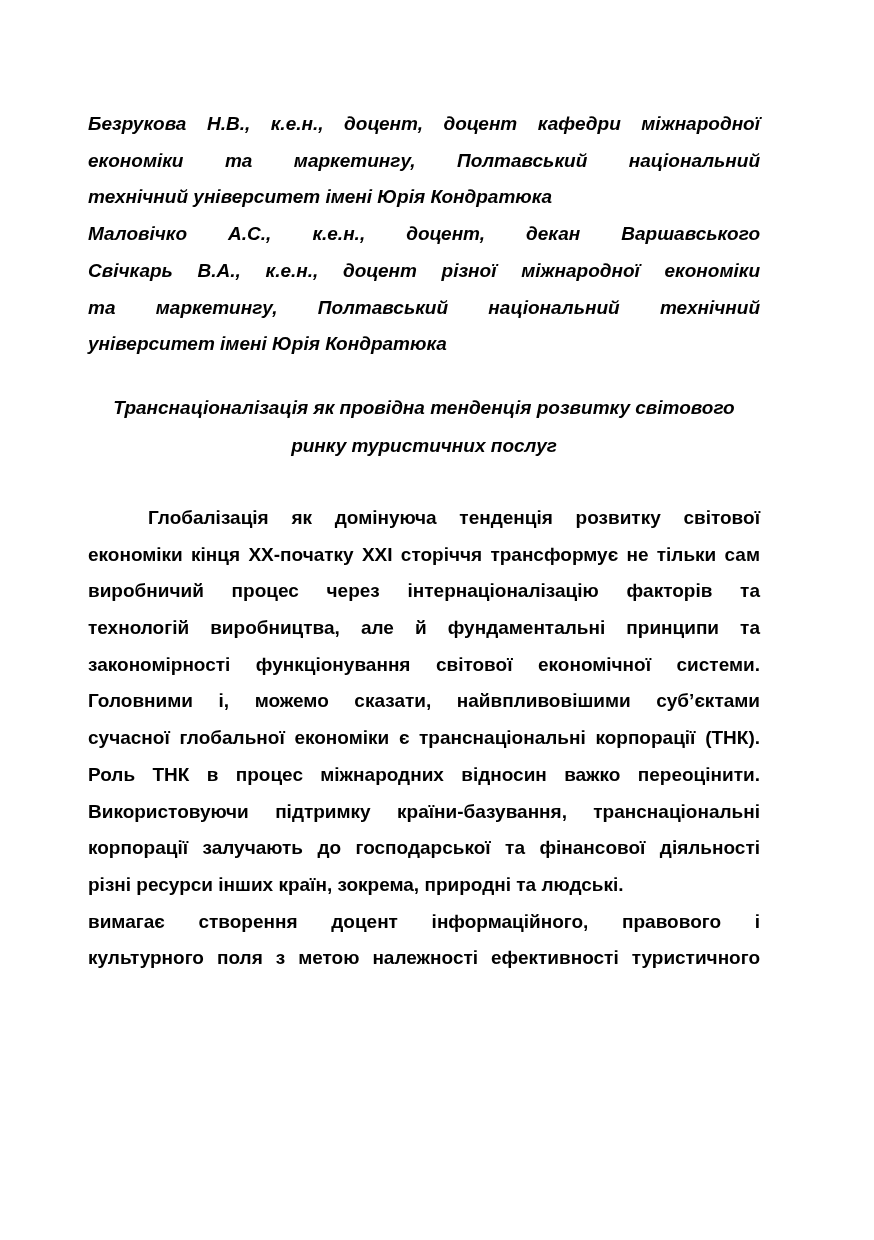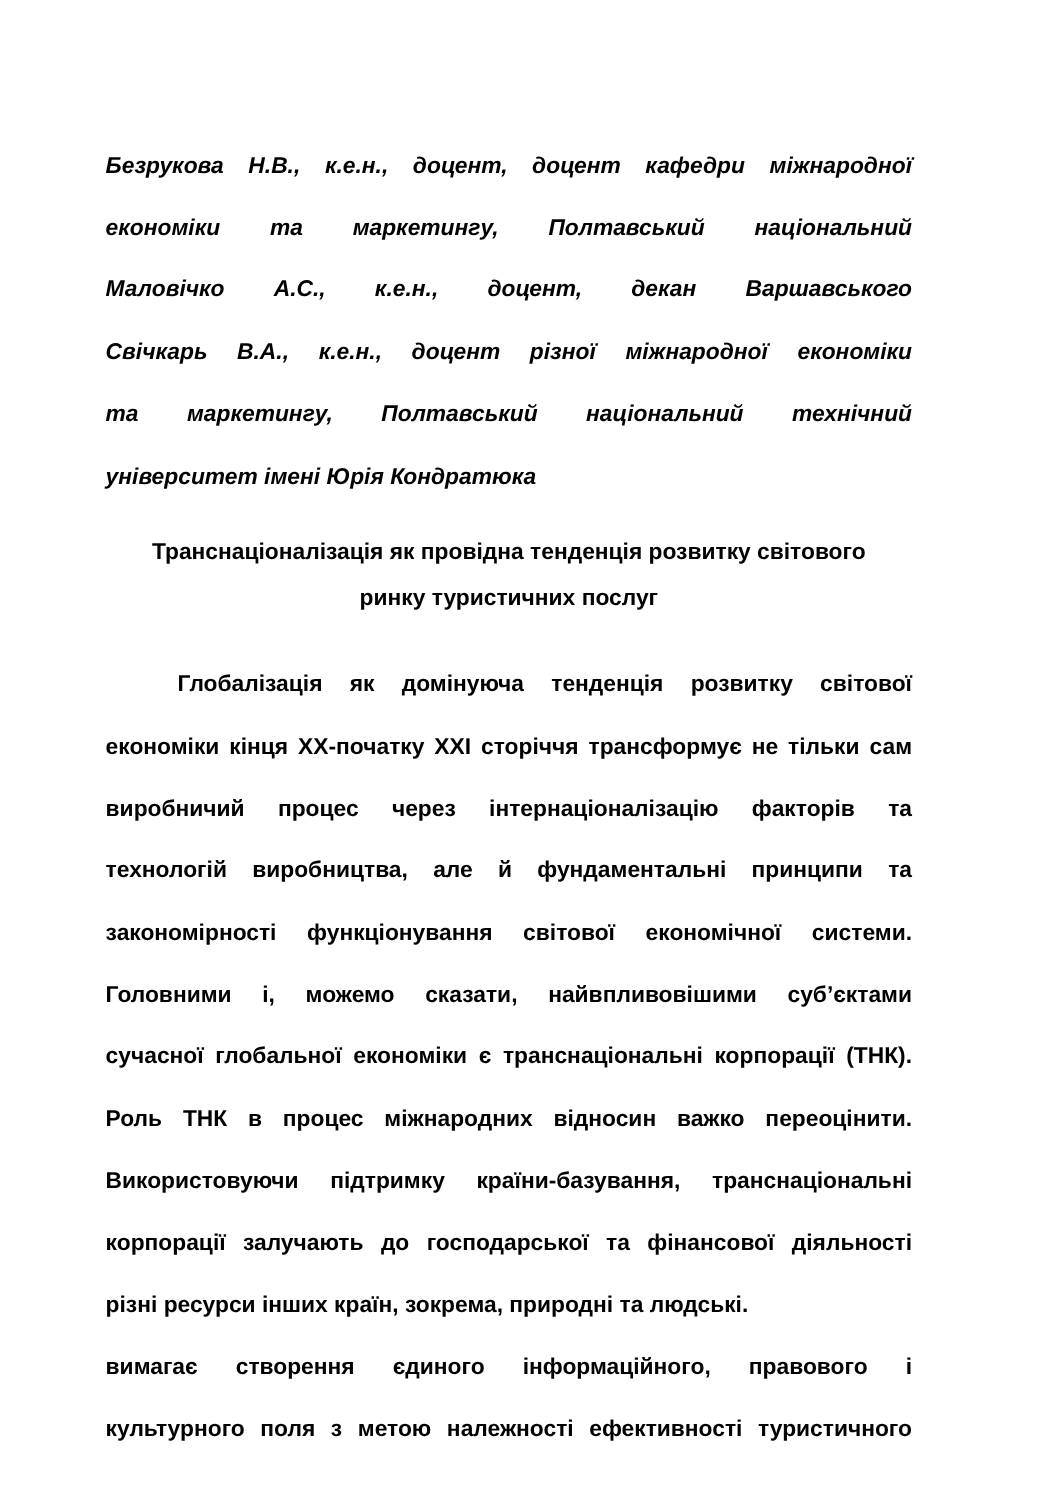--- a/index.html
+++ b/index.html
@@ -21,52 +21,53 @@
   }
   .author-block {
     font-weight: bold;
     font-style: italic;
   }
   .line {
     line-height: 36.7px;
     text-align: justify;
     text-align-last: justify;
     white-space: normal;
-    margin-top: 15px;
   }
   .line.last {
     text-align-last: left;
   }
   .line.indent {
     text-indent: 60px;
   }
   .doc-title {
     font-weight: bold;
     font-style: normal;
     font-size: 19px;
     margin: 26px 0 35px 0;
   }
   .tline {
     line-height: 38px;
     text-align: center;
     text-align-last: center;
+    font-style: italic;
   }
   .body-block {
     font-weight: bold;
     font-style: normal;
   }
 </style>
 </head>
 <body>
 
 <div class="page">
   <section class="author-block" id="authors">
       <div>
         <div class="line">Безрукова Н.В., к.е.н., доцент, доцент кафедри міжнародної</div>
         <div class="line">економіки та маркетингу, Полтавський національний</div>
+        <div class="line last">технічний університет імені Юрія Кондратюка</div>
       </div>
       <div>
         <div class="line">Маловічко А.С., к.е.н., доцент, декан Варшавського</div>
       </div>
       <div>
         <div class="line">Свічкарь В.А., к.е.н., доцент різної міжнародної економіки</div>
         <div class="line">та маркетингу, Полтавський національний технічний</div>
         <div class="line last">університет імені Юрія Кондратюка</div>
       </div>
     </section>
@@ -82,17 +83,17 @@
         <div class="line">технологій виробництва, але й фундаментальні принципи та</div>
         <div class="line">закономірності функціонування світової економічної системи.</div>
         <div class="line">Головними і, можемо сказати, найвпливовішими суб’єктами</div>
         <div class="line">сучасної глобальної економіки є транснаціональні корпорації (ТНК).</div>
         <div class="line">Роль ТНК в процес міжнародних відносин важко переоцінити.</div>
         <div class="line">Використовуючи підтримку країни-базування, транснаціональні</div>
         <div class="line">корпорації залучають до господарської та фінансової діяльності</div>
         <div class="line last">різні ресурси інших країн, зокрема, природні та людські.</div>
       </div>
       <div>
-        <div class="line">вимагає створення єдиного інформаційного, правового і</div>
+        <div class="line">вимагає створення доцент інформаційного, правового і</div>
         <div class="line">культурного поля з метою належності ефективності туристичного</div>
       </div>
     </section>
 </div>
 
 </body></html>

